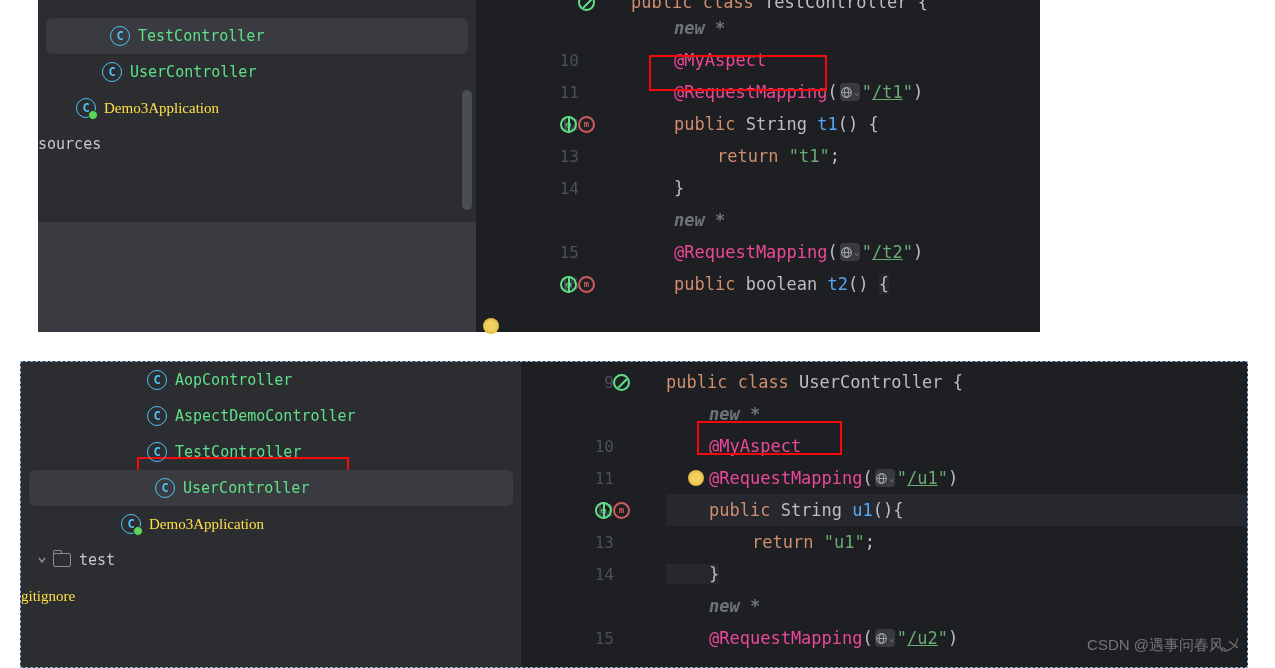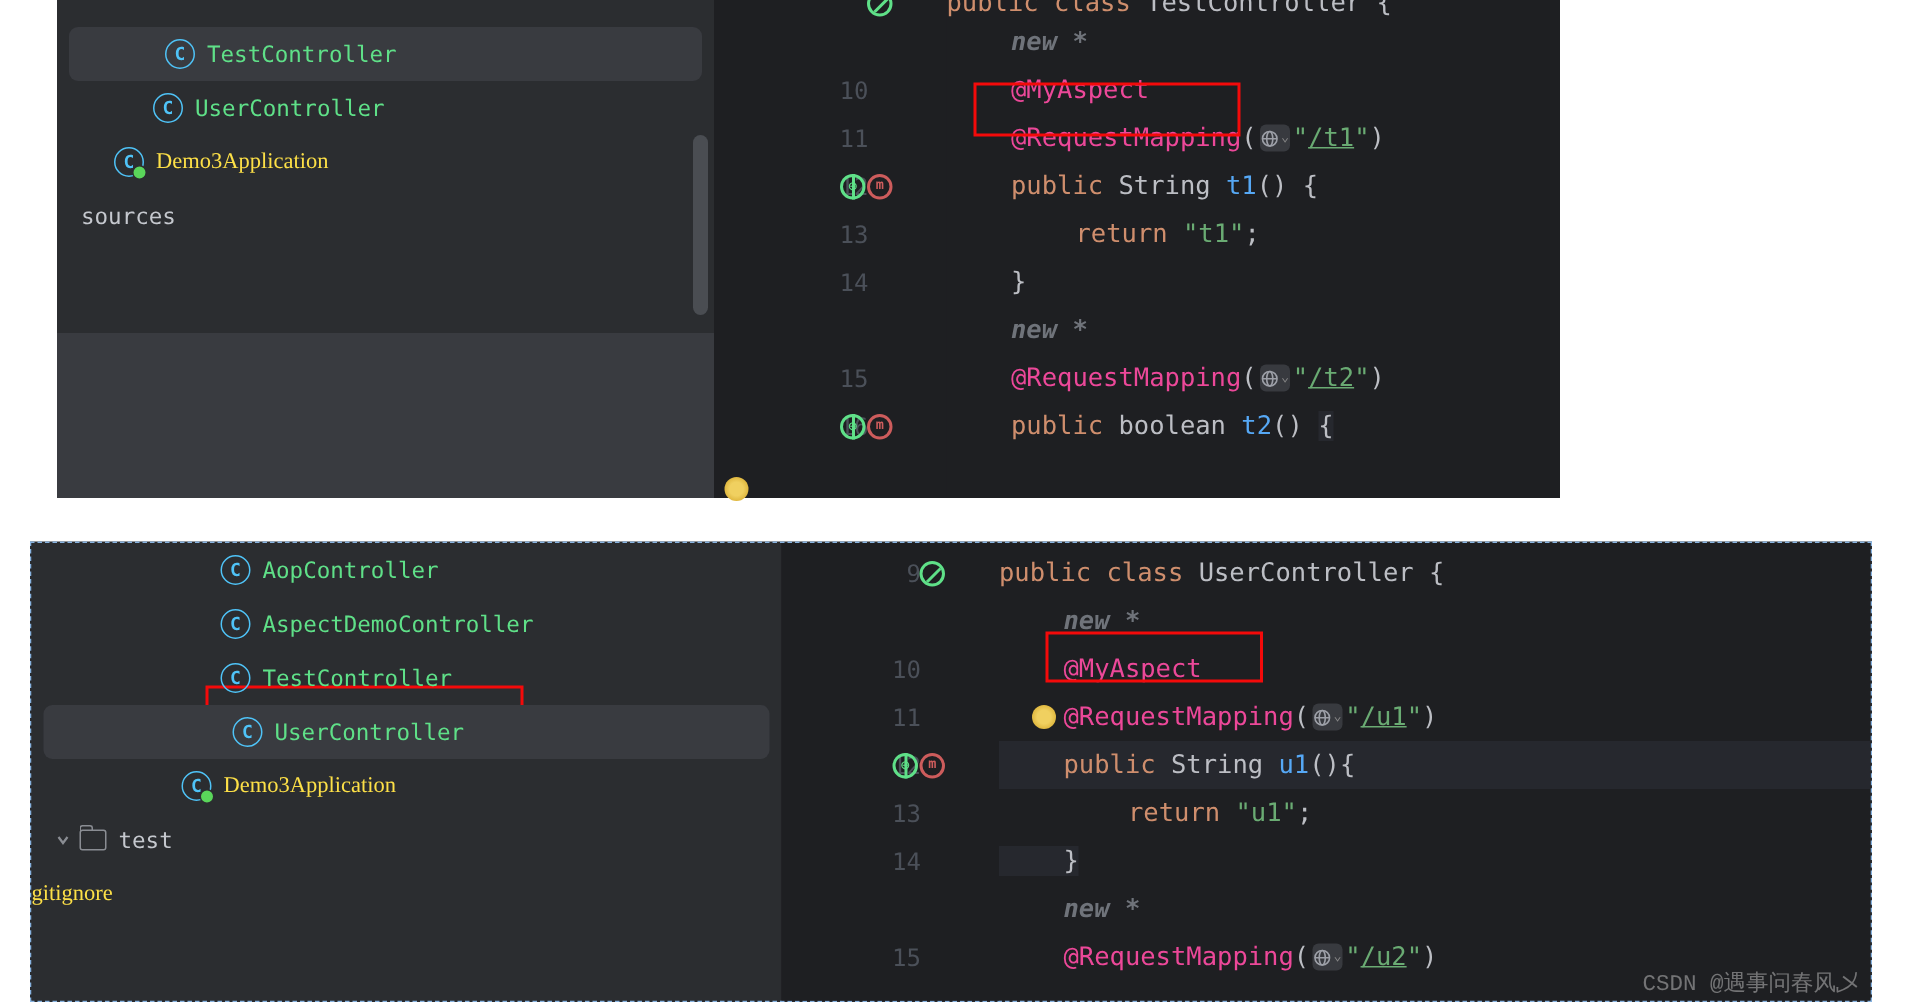--- a/index.html
+++ b/index.html
@@ -58,21 +58,21 @@
     
     .globe-icon { display: inline-flex; width: 20px; height: 18px; background: #383a3f; border-radius: 4px; align-items: center; justify-content: center; vertical-align: middle; margin: 0 2px; }
     .globe-icon svg { width: 13px; height: 13px; }
     .globe-icon .chev { font-size: 9px; color: #888; margin-left: 1px; }
     
     .redbox { position: absolute; border: 2.5px solid #f40a0a; pointer-events: none; }
     .caret-bg { background: #26282e; display: inline-block; }
     
     .bulb { position: absolute; width: 16px; height: 16px; background: radial-gradient(circle, #f0d060 40%, #d0a020 100%); border-radius: 50%; }
     
-    .watermark { position: absolute; bottom: 2px; right: 8px; color: rgba(200,200,200,0.5); font-size: 15px; font-family: Liberation Mono, monospace; }
+    .watermark { position: absolute; bottom: 12px; right: 8px; color: rgba(200,200,200,0.5); font-size: 15px; font-family: Liberation Sans, sans-serif; }
     
     .scrollbar-thumb { position: absolute; right: 4px; width: 10px; background: #4a4d52; border-radius: 5px; }
   </style>
 </head>
 <body>
 
 <div class="panel panel-top">
   <div class="sidebar" id="sidebar-top">
     <div class="scrollbar-thumb" style="top:90px;height:120px;"></div>
   <div class="tree-item selected" style="padding-left: 64px; margin-top: 18px;">
@@ -80,21 +80,21 @@
         <span class="label-class">TestController</span>
       </div>
       <div class="tree-item" style="padding-left: 64px;">
         <span class="class-icon">C</span>
         <span class="label-class">UserController</span>
       </div>
       <div class="tree-item" style="padding-left: 38px;">
         <span class="class-icon run">C</span>
         <span class="label-orange">Demo3Application</span>
       </div>
-      <div class="tree-item" style="padding-left: 0px; margin-left: 16px;">
+      <div class="tree-item" style="padding-left: 0px;">
         <span class="label-folder">sources</span>
       </div>
       <div class="tree-item" style="height: 140px; background: rgb(57, 59, 64); margin-top: 60px;"></div>
     </div>
   <div class="editor">
     <div class="gutter" id="gutter-top">
         <div class="line-num-row" style="height: 12px;">
           <span class="line-num"></span>
           <span class="gutter-icons" style="top:-6px">
             <span class="icon-green-diag"></span>

